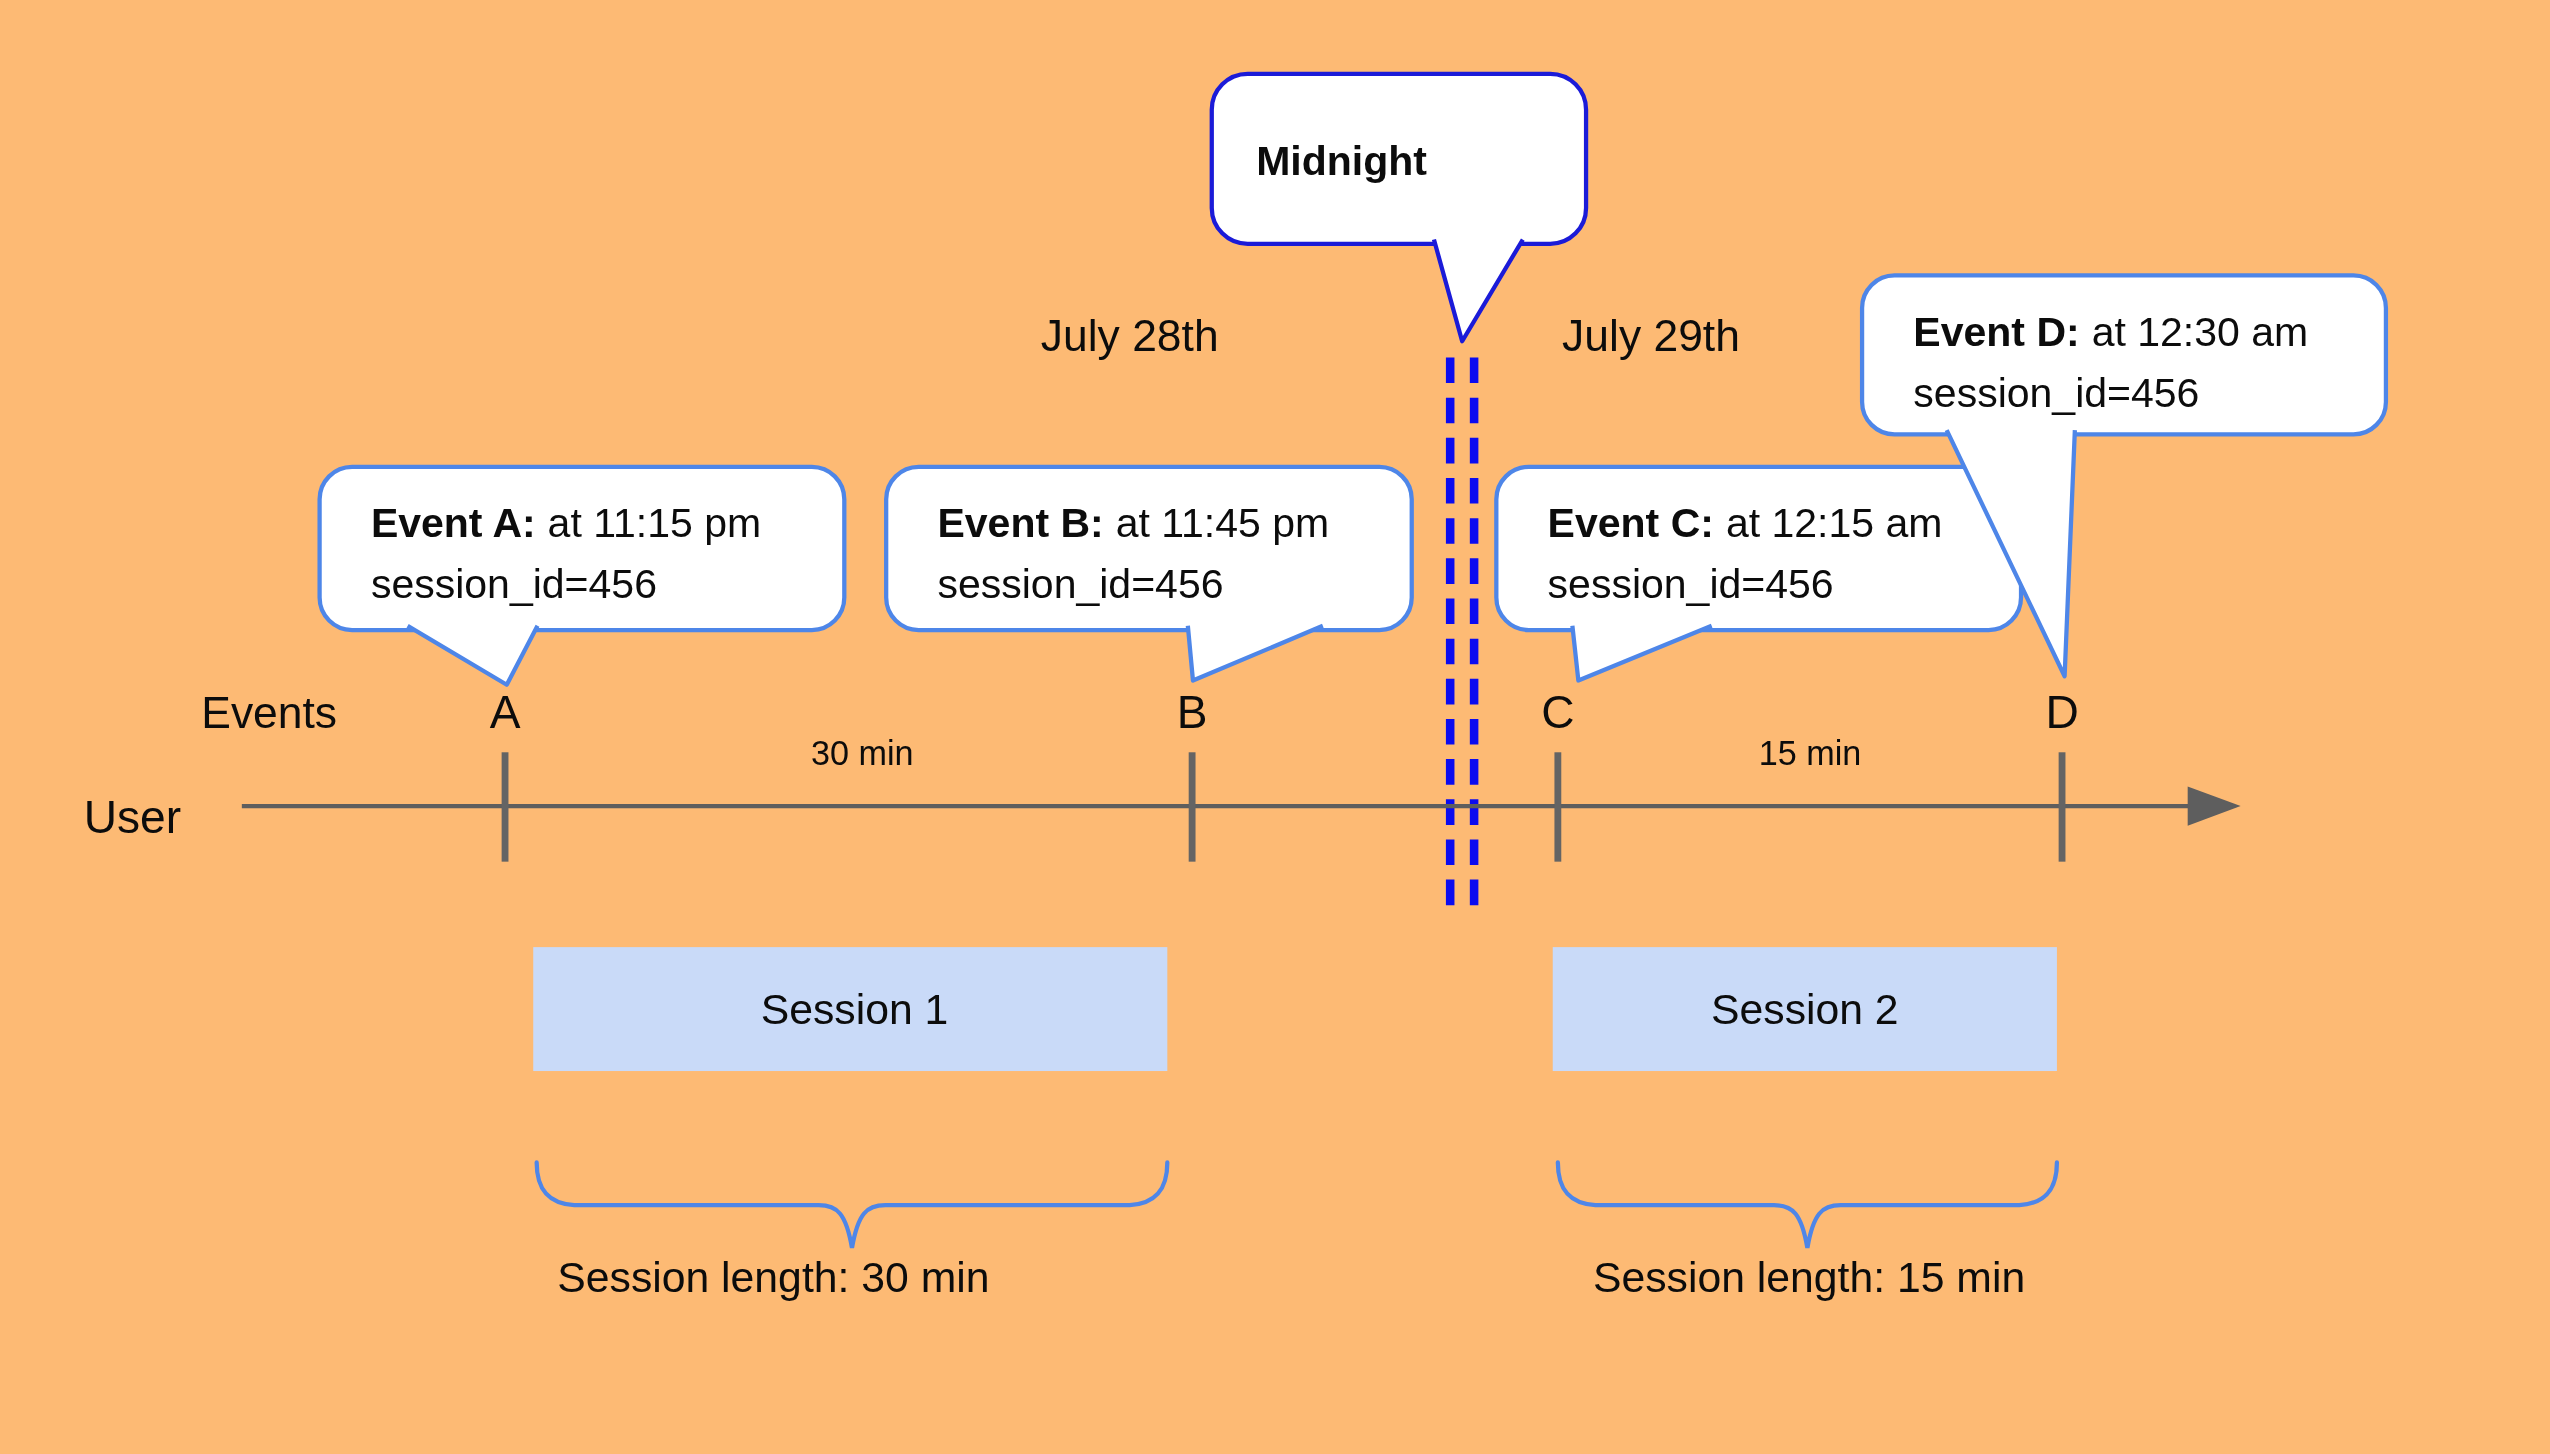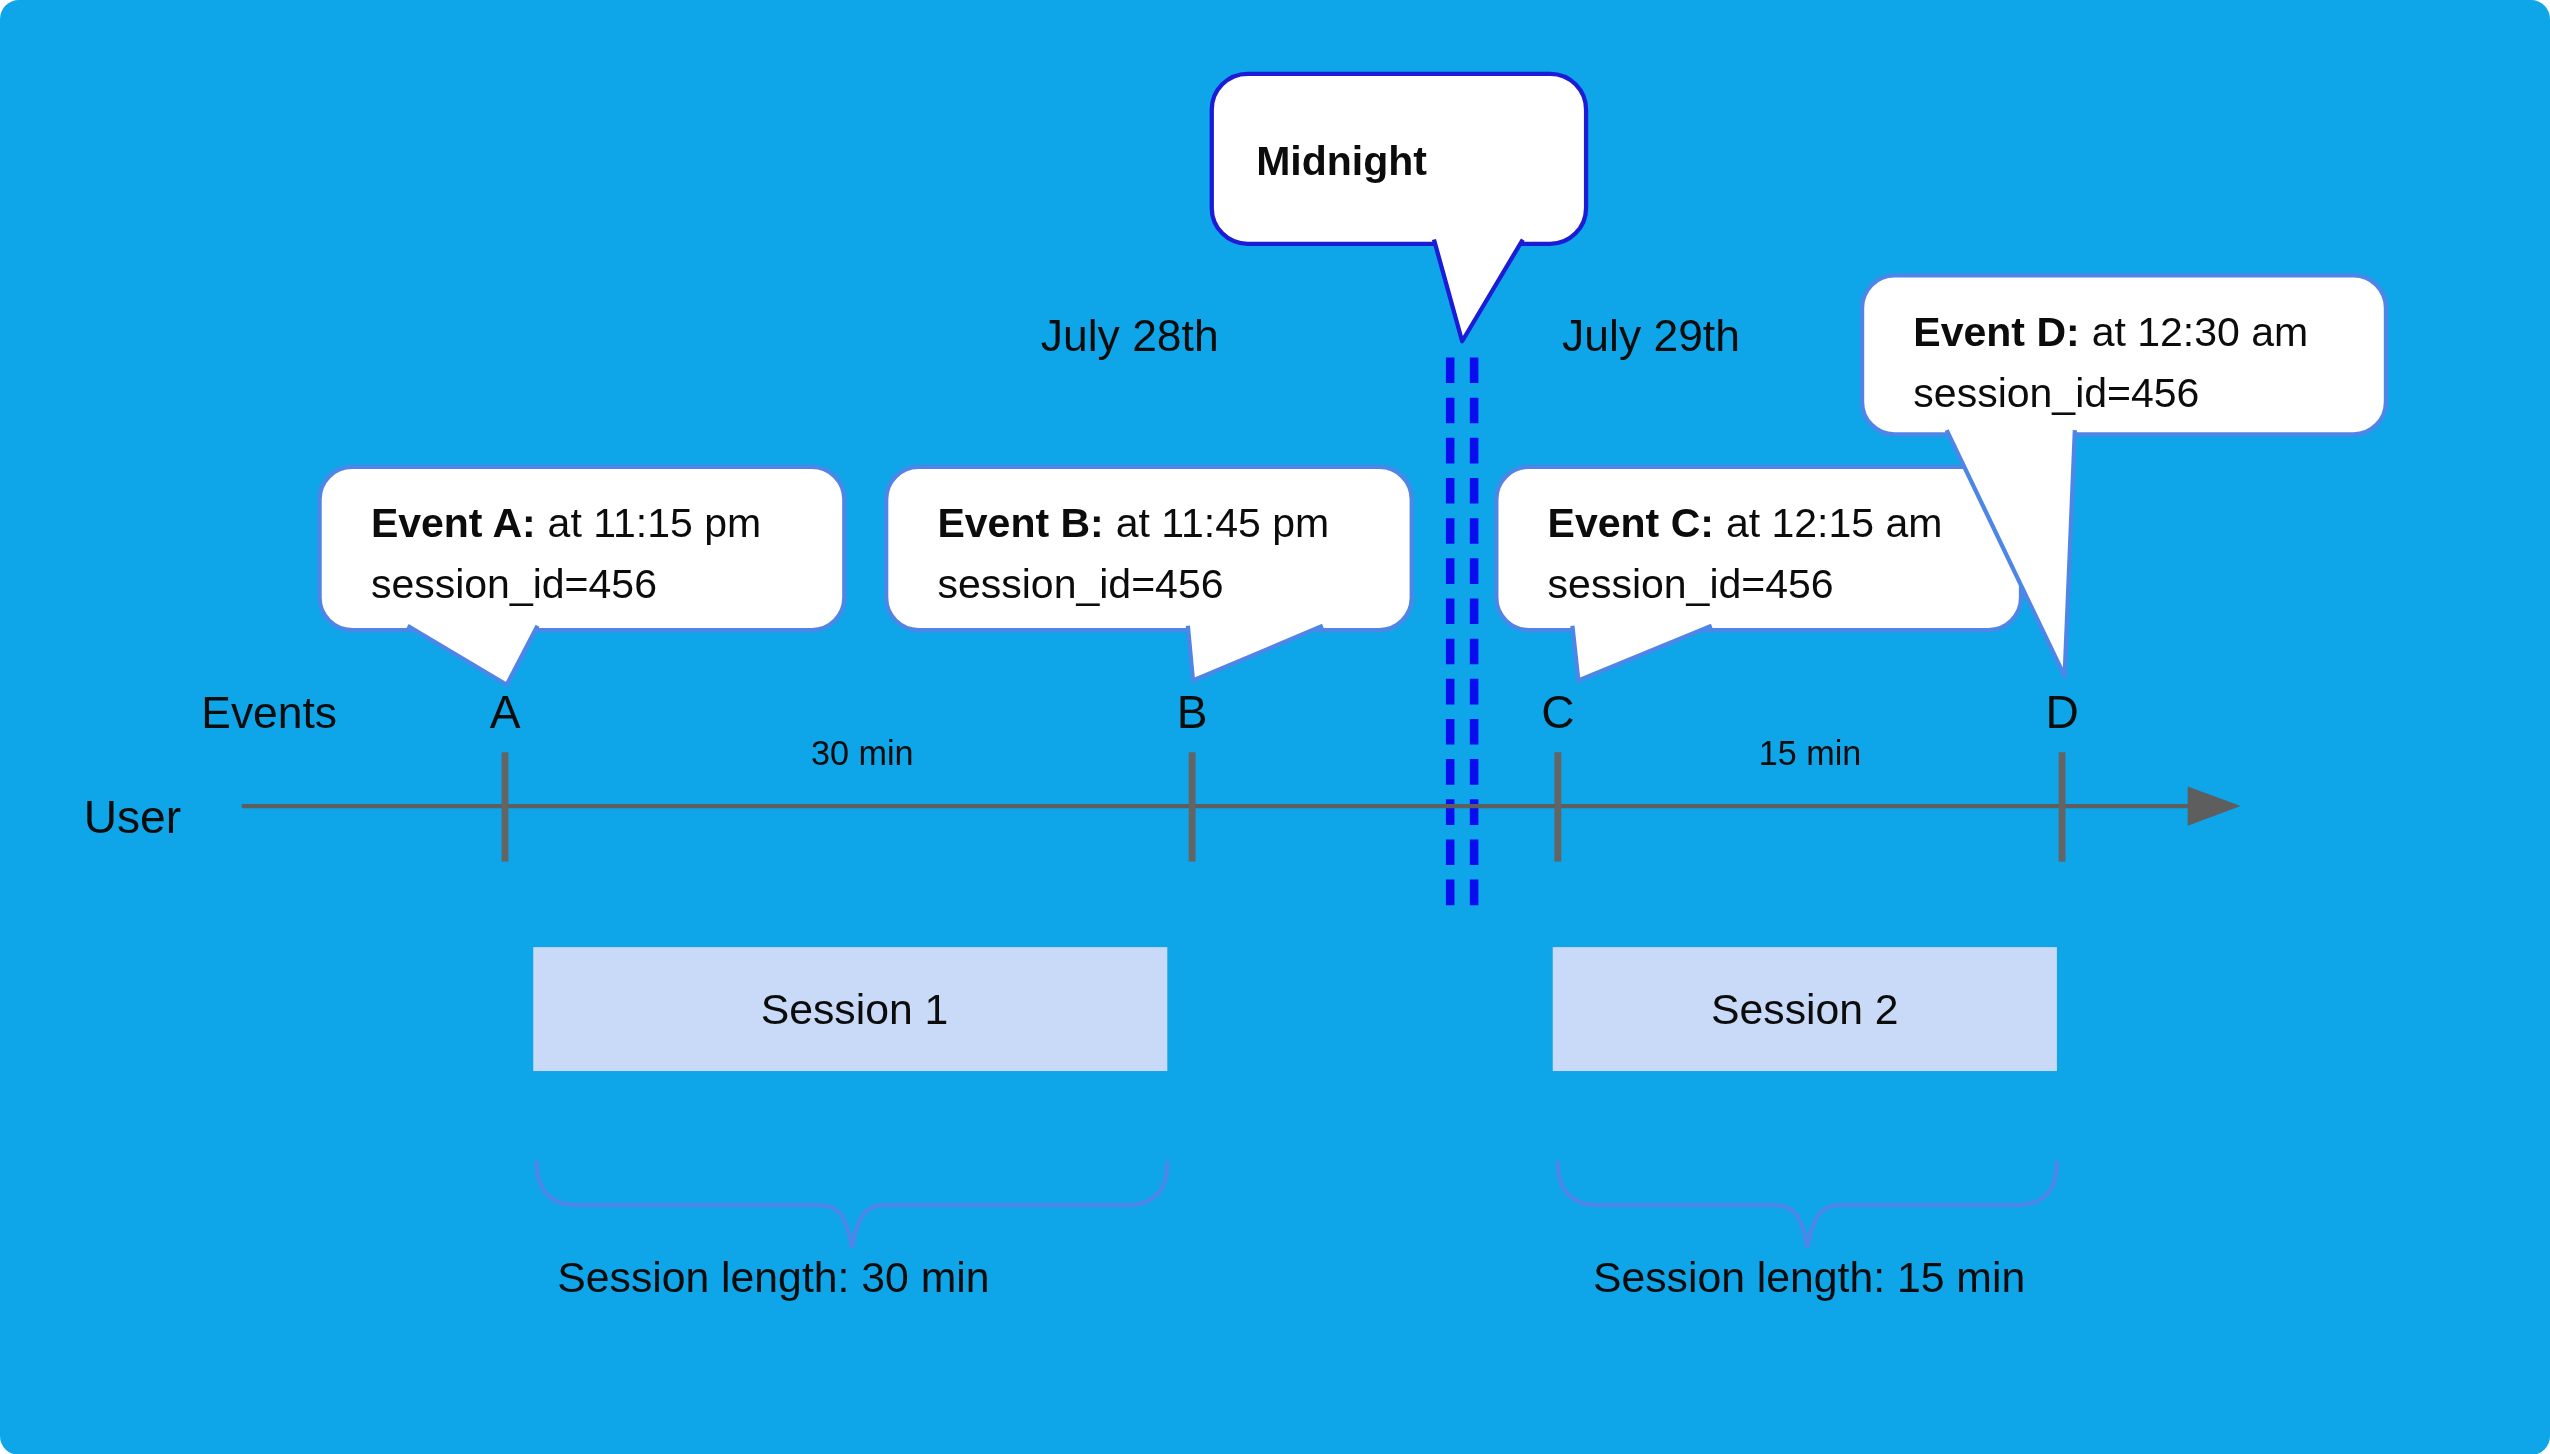--- a/index.html
+++ b/index.html
@@ -4,23 +4,22 @@
 <style>
   html, body {
     margin: 0;
     padding: 0;
     background: #ffffff;
   }
   .canvas {
     position: relative;
     width: 2550px;
     height: 1455px;
-    background: #0ea5e9;
+    background: #fdba74;
     overflow: hidden;
-    border-radius: 19px;
   }
   svg { display: block; }
   .t { font-family: "Liberation Sans", sans-serif; fill: #0c0c0c; }
   .s40 { font-size: 40px; }
   .s48 { font-size: 48px; }
   .s50 { font-size: 50px; }
   .s52 { font-size: 52px; }
   .s54 { font-size: 54px; }
   .bold { font-weight: bold; }
   .callout { fill: #ffffff; stroke: #4e86e8; stroke-width: 5; stroke-linejoin: round; }

